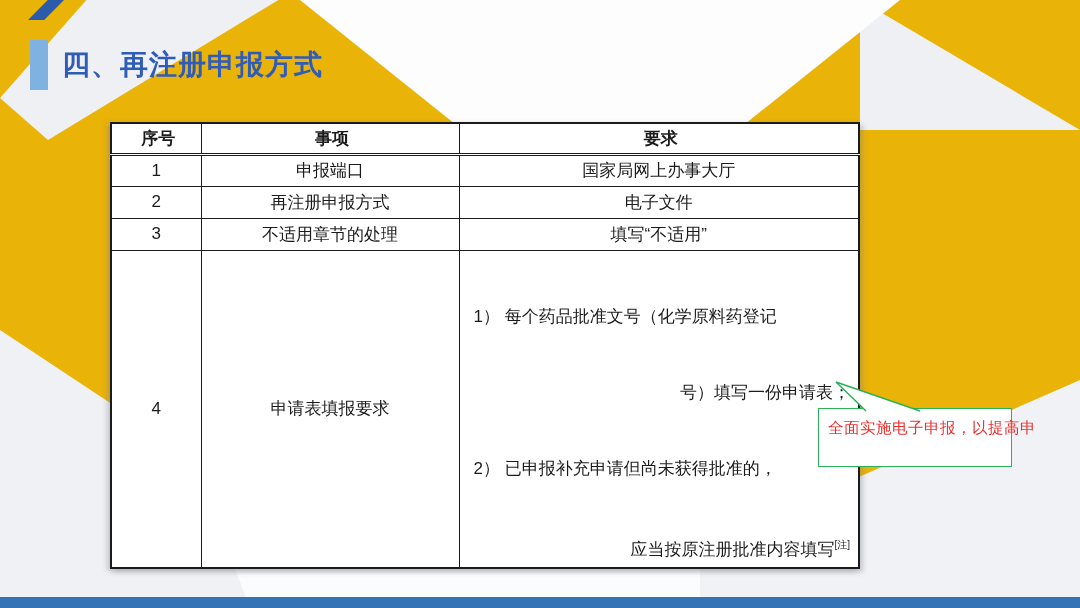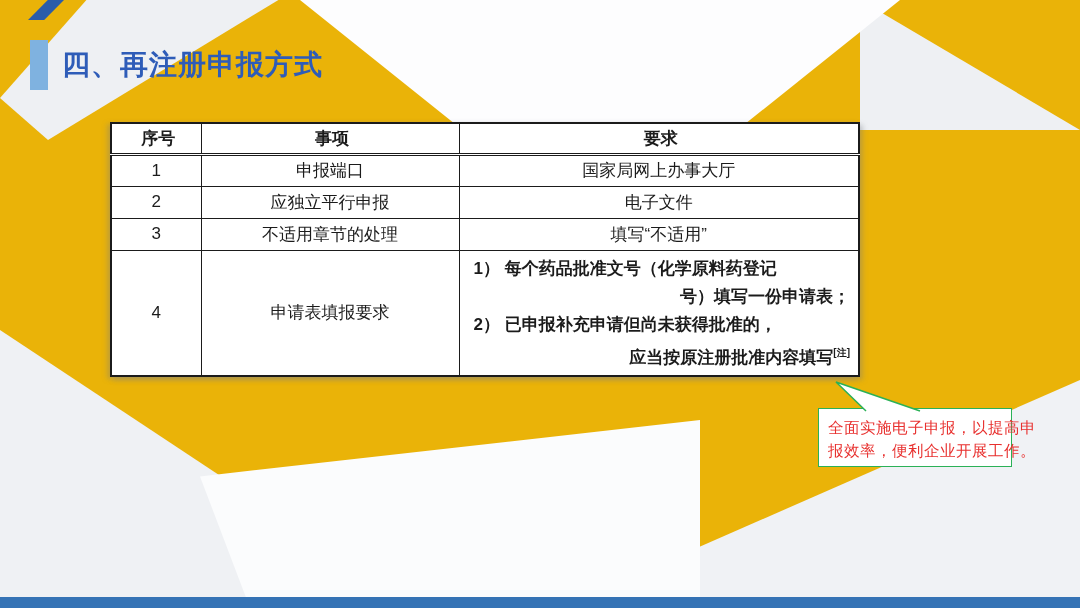--- a/index.html
+++ b/index.html
@@ -71,21 +71,21 @@
     border-bottom: 3px double #1b1b1b;
     padding-left: 8px;
   }
   .content-table { border: 2.5px solid #1b1b1b; }
   .row-simple td { height: 32px; font-weight: 500; }
   .row-tall td { height: 123px; font-weight: 500; }
   .col-no  { width: 90px; }
   .col-item{ width: 258px; }
   .col-req { width: 400px; }
   .req-cell { padding: 4px 8px !important; }
-  .req-line { font-size: 17px; line-height: 28px; font-weight: 700; }
+  .req-line { font-size: 17px; line-height: 28px; font-weight: 400; margin-top: 48px; }
   .req-line.left   { text-align: left; padding-left: 6px; }
   .req-line.center { text-align: right; }
   .req-sup { font-size: 10px; vertical-align: super; }
 
   
   .note-text {
     position: absolute; left: 198px; top: 394px;
     font-size: 15px; font-weight: 600; color: #111111;
     letter-spacing: 0.5px;
   }
@@ -143,21 +143,21 @@
       </tr>
     </thead>
     <tbody>
       <tr class="row-simple">
         <td>1</td>
         <td>申报端口</td>
         <td>国家局网上办事大厅</td>
       </tr>
       <tr class="row-simple">
         <td>2</td>
-        <td>应独立平行申报</td>
+        <td>再注册申报方式</td>
         <td>电子文件</td>
       </tr>
       <tr class="row-simple">
         <td>3</td>
         <td>不适用章节的处理</td>
         <td>填写“不适用”</td>
       </tr>
       <tr class="row-tall">
         <td>4</td>
         <td>申请表填报要求</td>
@@ -167,21 +167,20 @@
           <div class="req-line left">2） 已申报补充申请但尚未获得批准的，</div>
           <div class="req-line center"><span>应当按原注册批准内容填写</span><span class="req-sup">[注]</span></div>
         </td>
       </tr>
     </tbody>
   </table>
 
 
   <div class="callout-box">
     <div class="callout-line">全面实施电子申报，以提高申</div>
-    <div class="callout-line">报效率，便利企业开展工作。</div>
   </div>
   <svg class="callout-pointer" viewBox="0 0 104 34">
     <path d="M 42 33 L 12 4 L 96 33" fill="#ffffff" stroke="#2bb157" stroke-width="1.5"></path>
   </svg>
 
   <div class="bottom-bar"></div>
 
 </div>
 
 </body></html>

